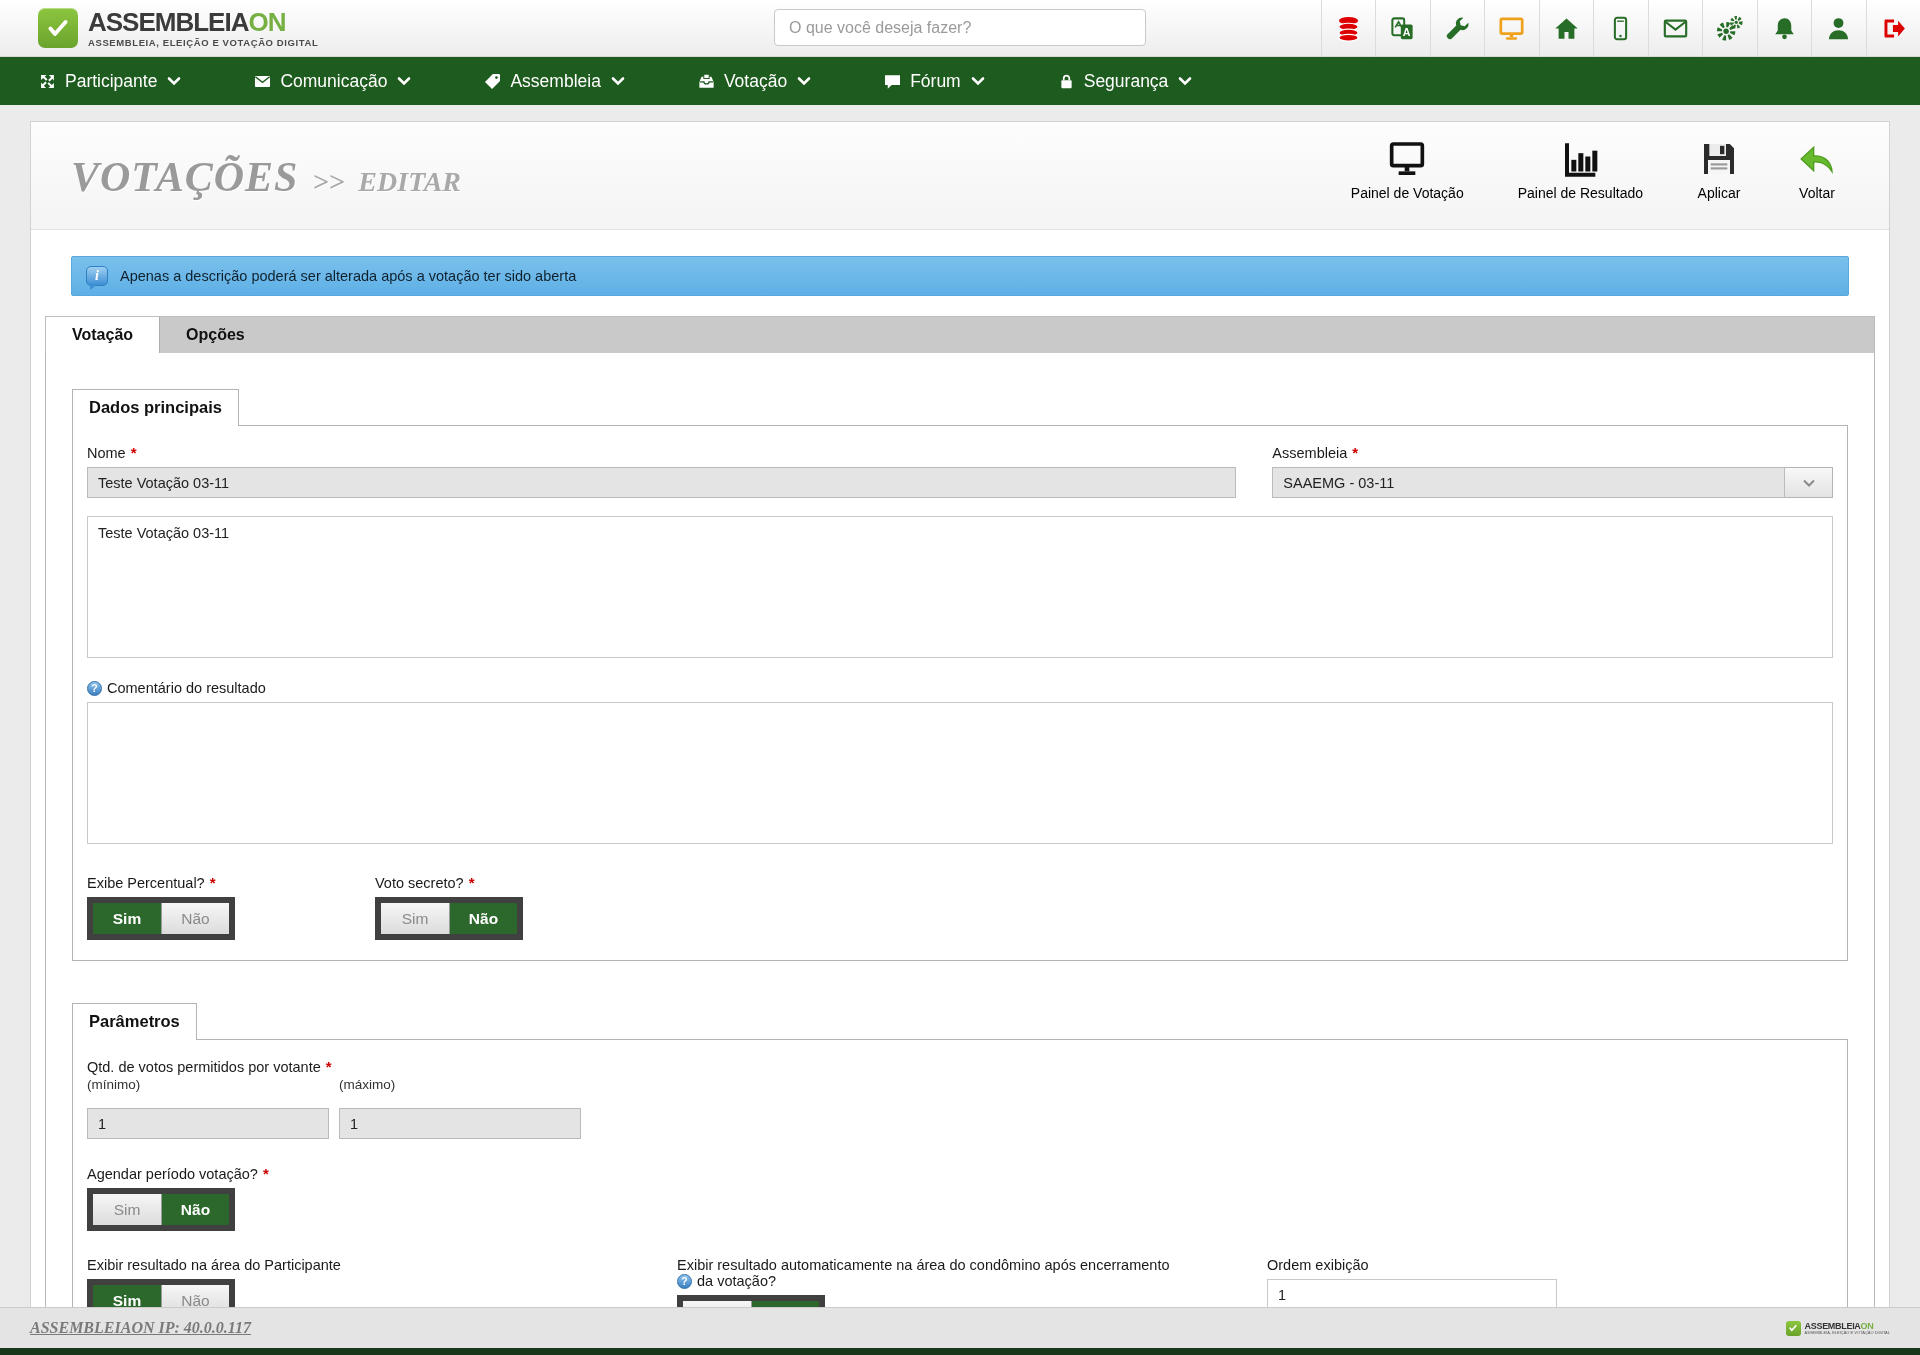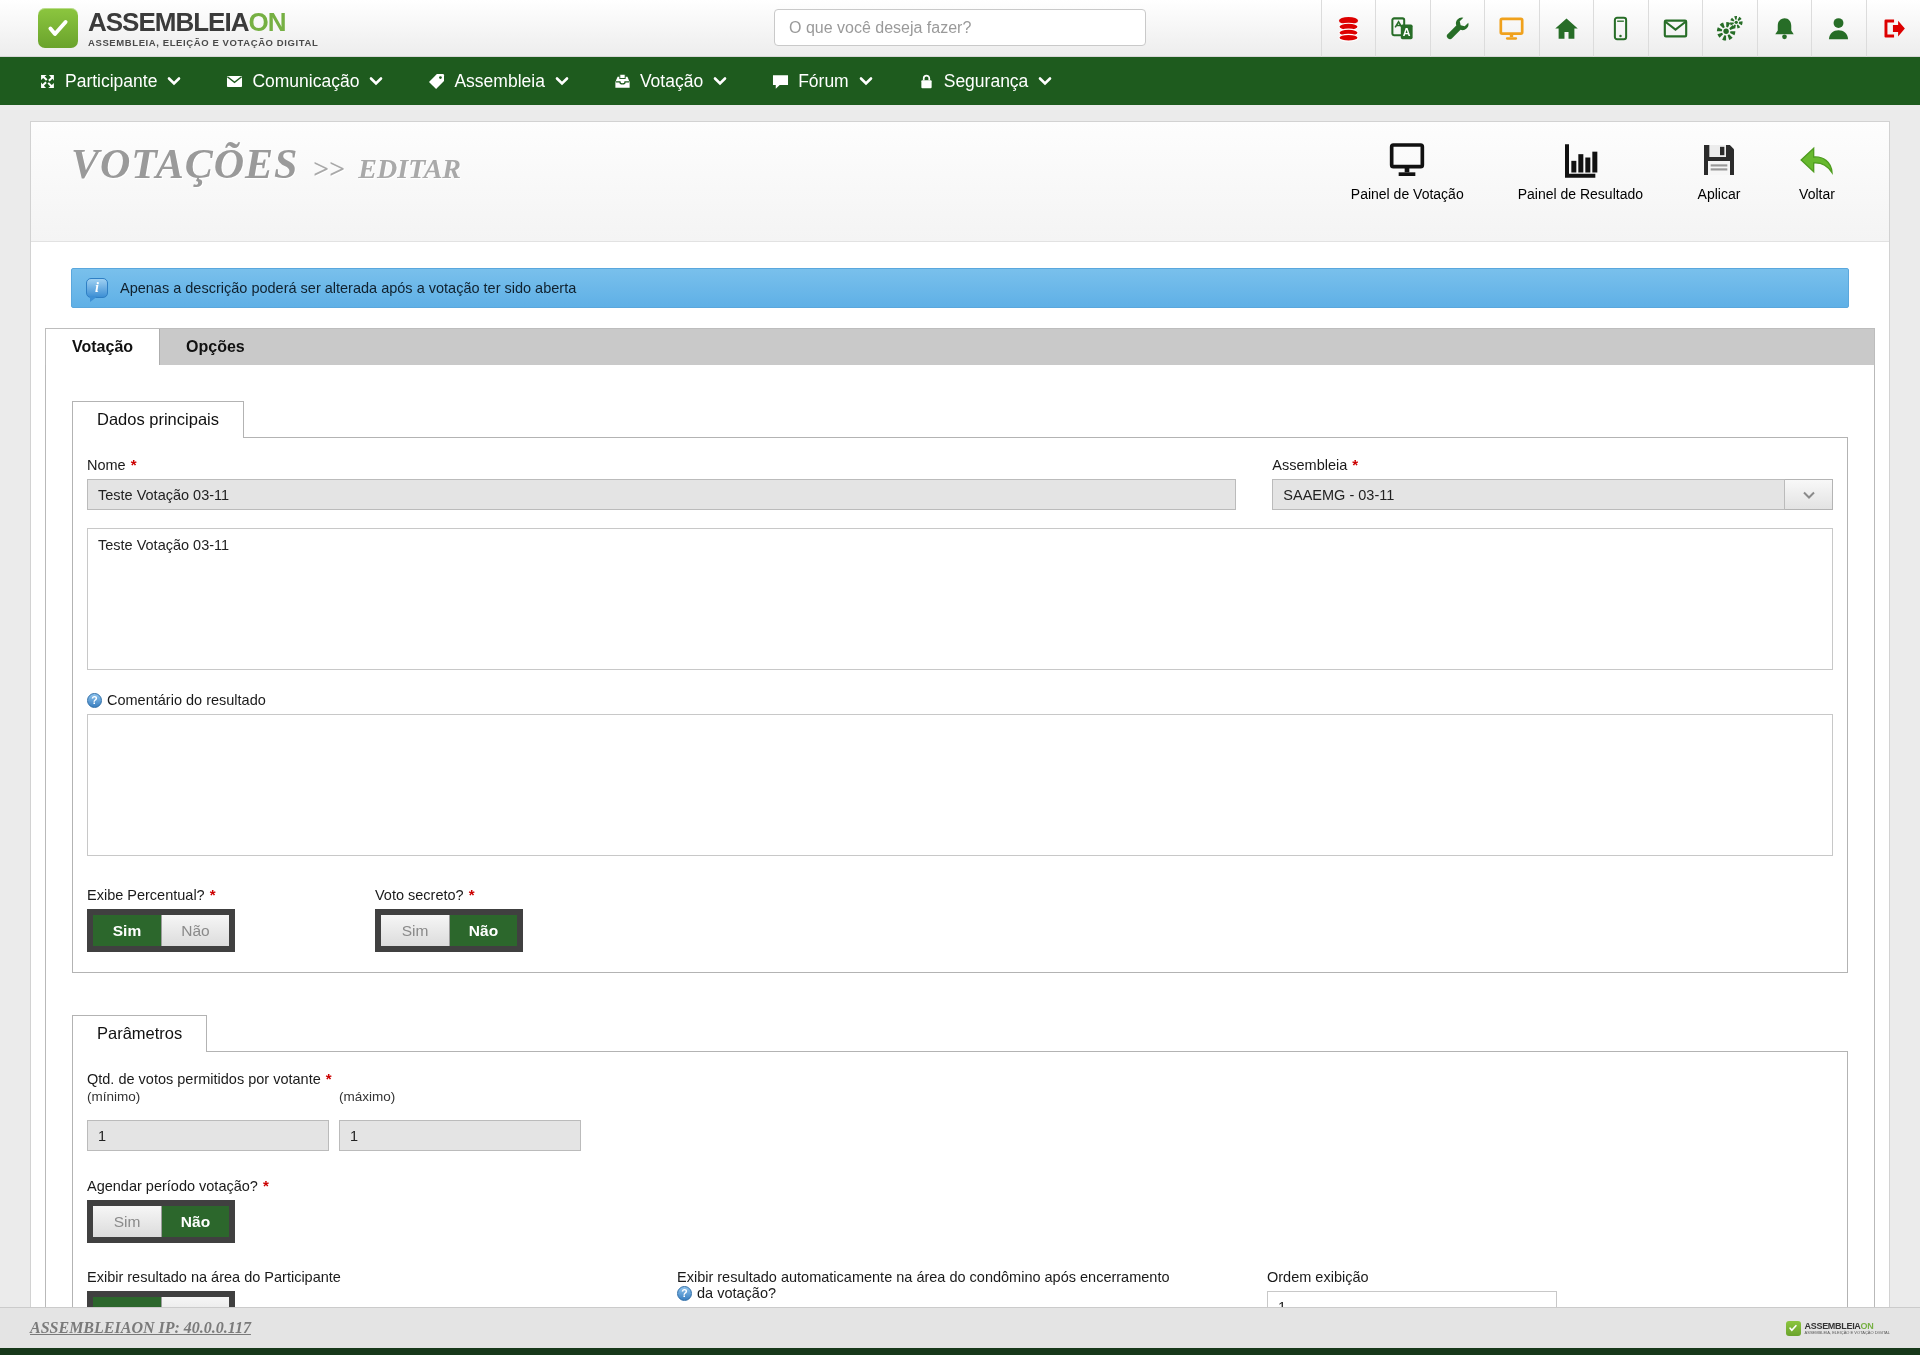--- a/index.html
+++ b/index.html
@@ -32,33 +32,33 @@
   .search-input::placeholder{ color:#9a9a9a; }
   .topbar-icons{ position:absolute; right:0; top:0; height:57px; display:flex; }
   .icon-cell{
     width:54.5px; height:57px; display:flex; align-items:center; justify-content:center;
     border-left:1px solid #dcdcdc; cursor:pointer; background:transparent;
   }
   .icon-cell svg{ width:27px; height:27px; }
   .ic-green{ color:#276d27; } .ic-red{ color:#dd0000; } .ic-orange{ color:#f0a11c; }
   
   .mainnav{
-    height:48px; background:#1e5b1e; display:flex; align-items:center; padding-left:38px; gap:44px;
+    height:48px; background:#1e5b1e; display:flex; align-items:center; padding-left:38px; gap:72px;
   }
   .nav-item{ display:flex; align-items:center; gap:8px; color:#fff; cursor:pointer; }
   .nav-item svg{ width:19px; height:19px; }
   .nav-label{ font-size:17.5px; }
   .chev{ width:14px !important; height:14px !important; margin-left:2px;}
   
   .page{ padding:16px 30px 0 30px; }
   .panel{ background:#fff; border:1px solid #d2d2d2; min-height:1160px; }
   .title-row{
-    display:flex; align-items:flex-start; justify-content:space-between;
-    padding:18px 40px 11px 40px; background:linear-gradient(#fdfdfd,#f4f4f4);
-    border-bottom:1px solid #e2e2e2; height:120px;
+    display:flex; align-items:flex-end; justify-content:space-between;
+    padding:18px 40px 28px 40px; background:linear-gradient(#fdfdfd,#f4f4f4);
+    border-bottom:1px solid #e2e2e2; height:108px;
   }
   .page-title{ font-family:"Liberation Serif", serif; font-style:italic; font-weight:bold; color:#9a9a9a;
     display:flex; align-items:baseline; gap:14px; text-shadow:1px 1px 0 #fff;}
   .t-main{ font-size:42px; letter-spacing:1px; }
   .t-sep,.t-sub{ font-size:28px; color:#a9a9a9; }
   .actions{ display:flex; align-items:flex-start; gap:54px; padding-right:10px;}
   .action-btn{ display:flex; flex-direction:column; align-items:center; gap:6px; cursor:pointer; background:none; border:none;
     font-family:"Liberation Sans",sans-serif;}
   .action-btn svg{ width:44px; height:40px; }
   .action-label{ font-size:14px; color:#000; }
@@ -80,21 +80,21 @@
   
   .tabzone{ margin:0 14px; }
   .tabstrip{ background:#c9c9c9; display:flex; height:37px; border:1px solid #bdbdbd; border-bottom:none; }
   .tab{ padding:0 26px; display:flex; align-items:center; font-size:16px; font-weight:bold; color:#111; cursor:pointer; }
   .tab.active{ background:#fff; border-right:1px solid #aeaeae; }
   .tabcontent{ background:#fff; border:1px solid #b9b9b9; border-top:none; padding:32px 26px 28px 26px; min-height:920px;}
   
   .fieldset{ border:1px solid #b3b3b3; position:relative; margin-top:40px; padding:18px 14px 20px 14px; }
   .fs-legend{
     position:absolute; top:-37px; left:-1px; background:#fff; border:1px solid #b3b3b3; border-bottom:none;
-    font-size:16.5px; font-weight:normal; color:#111; padding:8px 24px; height:37px;
+    font-size:16.5px; font-weight:bold; color:#111; padding:8px 16px; height:37px;
   }
   .field-label{ font-size:14.5px; color:#1a1a1a; margin-bottom:6px; display:flex; align-items:center; gap:5px;}
   .req{ color:#cc0000; font-weight:bold; font-size:15px; }
   .row{ display:flex; gap:36px; }
   .inp{
     height:31px; width:100%; background:#e4e4e4; border:1px solid #bbb; font-size:14.5px; color:#222;
     padding:0 10px; font-family:"Liberation Sans",sans-serif; outline:none;
   }
   .inp.white{ background:#fff; border:1px solid #c8c8c8; }
   .selectbox{ display:flex; }

